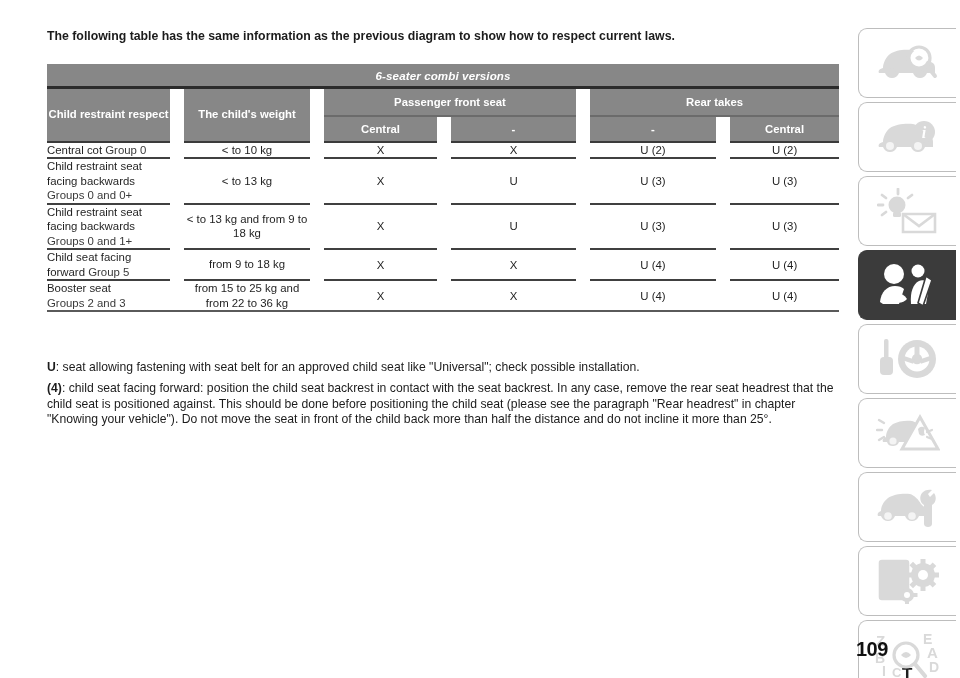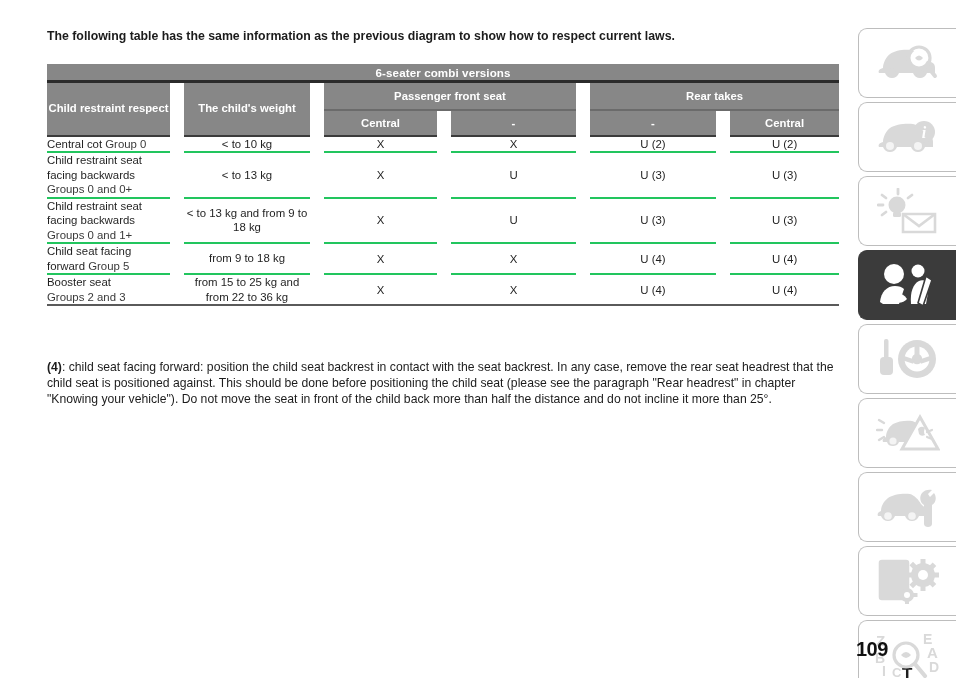--- a/index.html
+++ b/index.html
@@ -41,24 +41,25 @@
   }
   table.t td, table.t th {
     padding: 0;
     vertical-align: middle;
   }
 
   .hdr-grey { background: #878787; color: #ffffff; font-weight: bold; }
   .gap { background: #ffffff; width: 14px; padding: 0; }
 
   .h-title {
-    height: 16px;
+    height: 22px;
     text-align: center;
     font-size: 11.6px;
     letter-spacing: .1px;
+    font-style: italic;
   }
   .h-bar-under { height: 3px; background: #2b2b2b; padding:0; }
 
   .h-mid {
     height: 26px;
     text-align: center;
     font-size: 11.3px;
   }
   .h-sub {
     height: 25px;
@@ -68,21 +69,21 @@
   .h-tall {
     height: 51px;
     text-align: center;
     font-size: 11.3px;
     line-height: 13.5px;
   }
   .rule-thin { height: 1.6px; background: #6b6b6b; }
 
   
   .brow td {
-    border-top: 2px solid #22c55e;
+    border-top: 2px solid #404040;
     font-size: 11.4px;
     color: #1f1f1f;
   }
   .brow.first td { border-top: 2px solid #3b3b3b; }
   .cell-pad { padding: 7px 6px; }
   .c-name { text-align: left; padding-left: 5px; line-height: 14.5px; }
   .c-name b { font-weight: normal; text-align: right; }
   .c-name .grp { font-weight: normal; color: #3a3a3a; }
   .c-weight { text-align: center; line-height: 14.5px; }
   .c-val { text-align: center; }
@@ -284,20 +285,21 @@
       </tr>
 
       <tr>
         <td class="tbl-bottom" colspan="11"></td>
       </tr>
     </tbody>
       </table>
   </div>
 
   <div class="legend">
+    <p><b>U</b><span>: seat allowing fastening with seat belt for an approved child seat like "Universal"; check possible installation.</span></p>
     <p><b>(4)</b><span>: child seat facing forward: position the child seat backrest in contact with the seat backrest. In any case, remove the rear seat headrest that the child seat is positioned against. This should be done before positioning the child seat (please see the paragraph "Rear headrest" in chapter "Knowing your vehicle"). Do not move the seat in front of the child back more than half the distance and do not incline it more than 25°.</span></p>
   </div>
 
   <div class="sidebar">
 
     <div class="tab">
       <span>
         <svg width="62" height="42" viewBox="0 0 62 42">
           <path class="ic" d="M6 26 C6 21 9 15 13 12 C18 8 28 7 34 8 C39 9 45 14 48 18 L54 20 C57 21 58 23 58 26 L58 31 L50 31 C49 34 46 36 43 36 C40 36 37 34 36 31 L22 31 C21 34 18 36 15 36 C12 36 9 34 8 31 L2 31 C1 29 2 27 6 26 Z"></path>
           <circle class="ic" cx="15" cy="31" r="4.2" fill="#f2f2f2"></circle>

